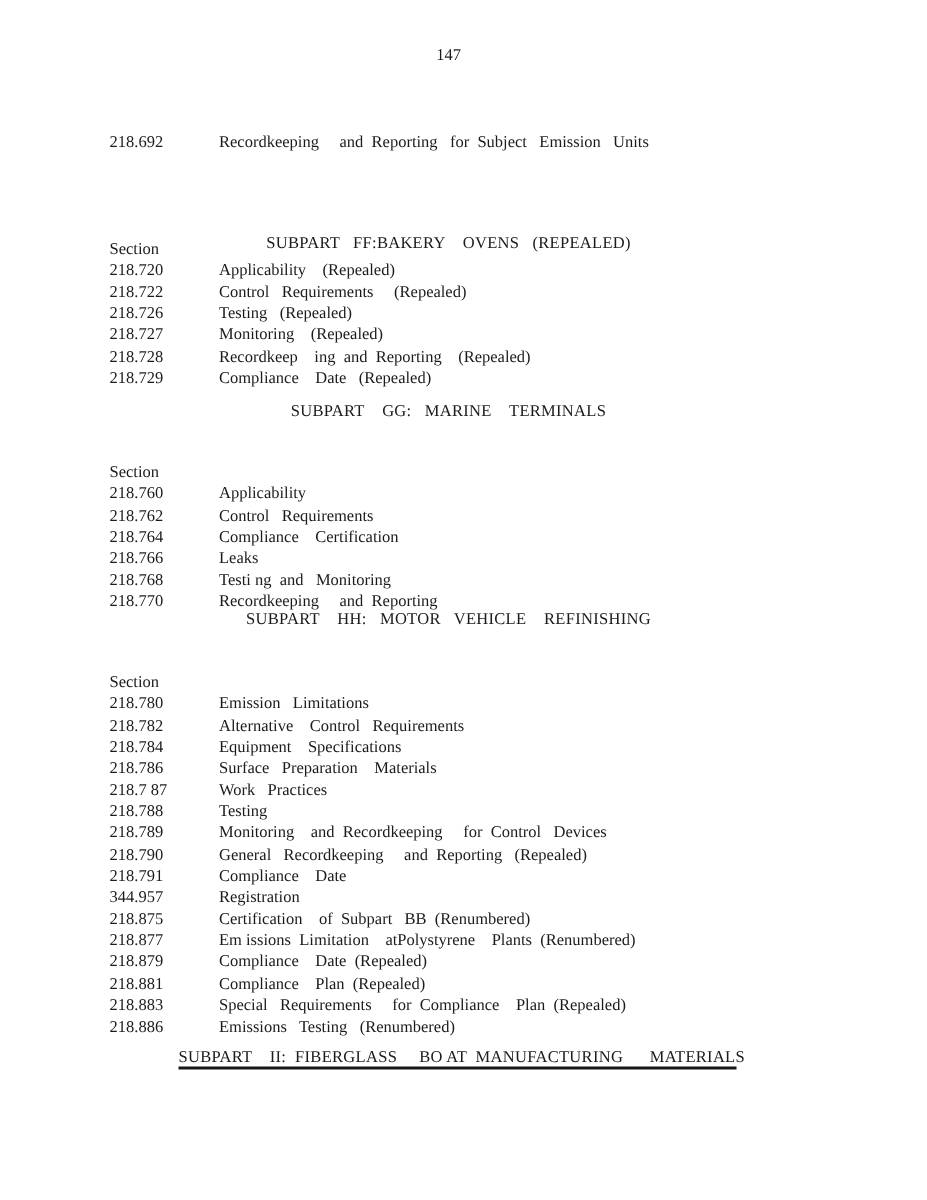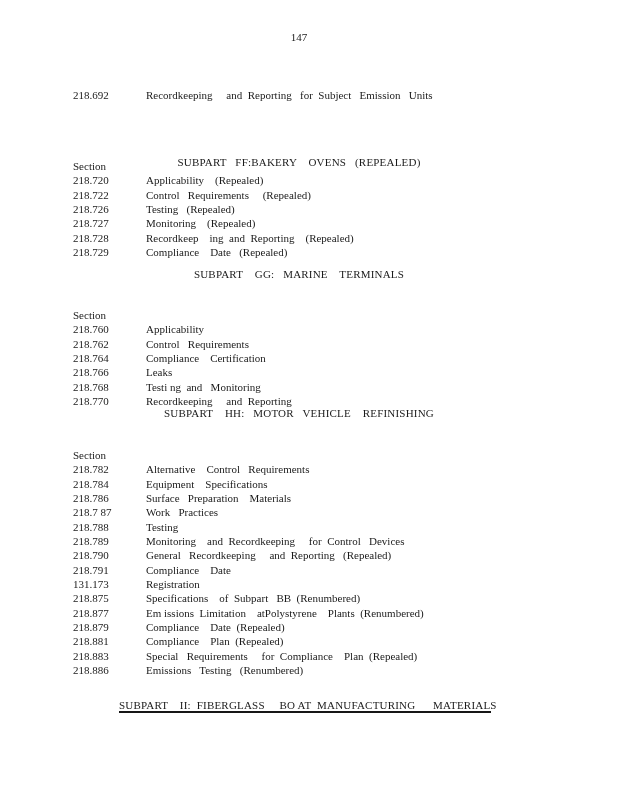--- a/index.html
+++ b/index.html
@@ -128,20 +128,24 @@
       <span class="num">218.770</span>
       <span class="title">Recordkeeping     and  Reporting</span>
     </div>
   </div>
 
   <div class="centered subpart-heading heading-hh">SUBPART    HH:   MOTOR   VEHICLE    REFINISHING</div>
 
   <div class="toc-list list-hh">
     <div class="section-label">Section</div>
     <div class="entry-row">
+      <span class="num">218.780</span>
+      <span class="title">Emission   Limitations</span>
+    </div>
+    <div class="entry-row">
       <span class="num">218.782</span>
       <span class="title">Alternative    Control   Requirements</span>
     </div>
     <div class="entry-row">
       <span class="num">218.784</span>
       <span class="title">Equipment    Specifications</span>
     </div>
     <div class="entry-row">
       <span class="num">218.786</span>
       <span class="title">Surface   Preparation    Materials</span>
@@ -160,26 +164,26 @@
     </div>
     <div class="entry-row">
       <span class="num">218.790</span>
       <span class="title">General   Recordkeeping     and  Reporting   (Repealed)</span>
     </div>
     <div class="entry-row">
       <span class="num">218.791</span>
       <span class="title">Compliance    Date</span>
     </div>
     <div class="entry-row">
-      <span class="num">131.173</span>
+      <span class="num">344.957</span>
       <span class="title">Registration</span>
     </div>
     <div class="entry-row">
       <span class="num">218.875</span>
-      <span class="title">Specifications    of  Subpart   BB  (Renumbered)</span>
+      <span class="title">Certification    of  Subpart   BB  (Renumbered)</span>
     </div>
     <div class="entry-row">
       <span class="num">218.877</span>
       <span class="title">Em issions  Limitation    atPolystyrene    Plants  (Renumbered)</span>
     </div>
     <div class="entry-row">
       <span class="num">218.879</span>
       <span class="title">Compliance    Date  (Repealed)</span>
     </div>
     <div class="entry-row">

